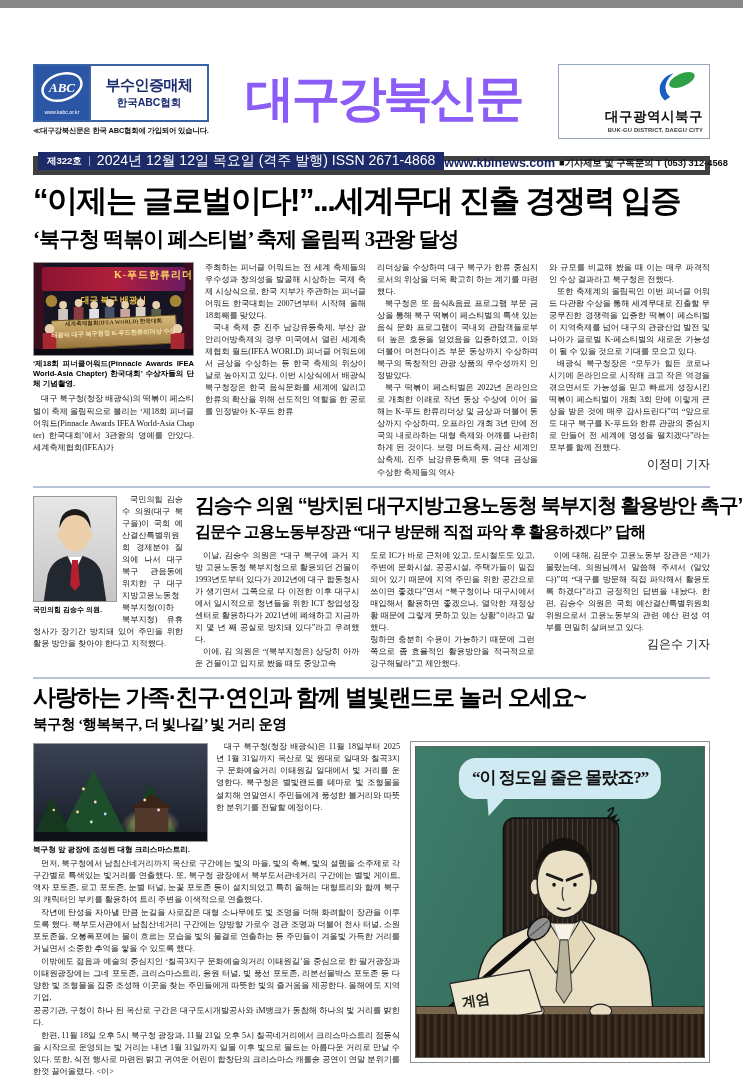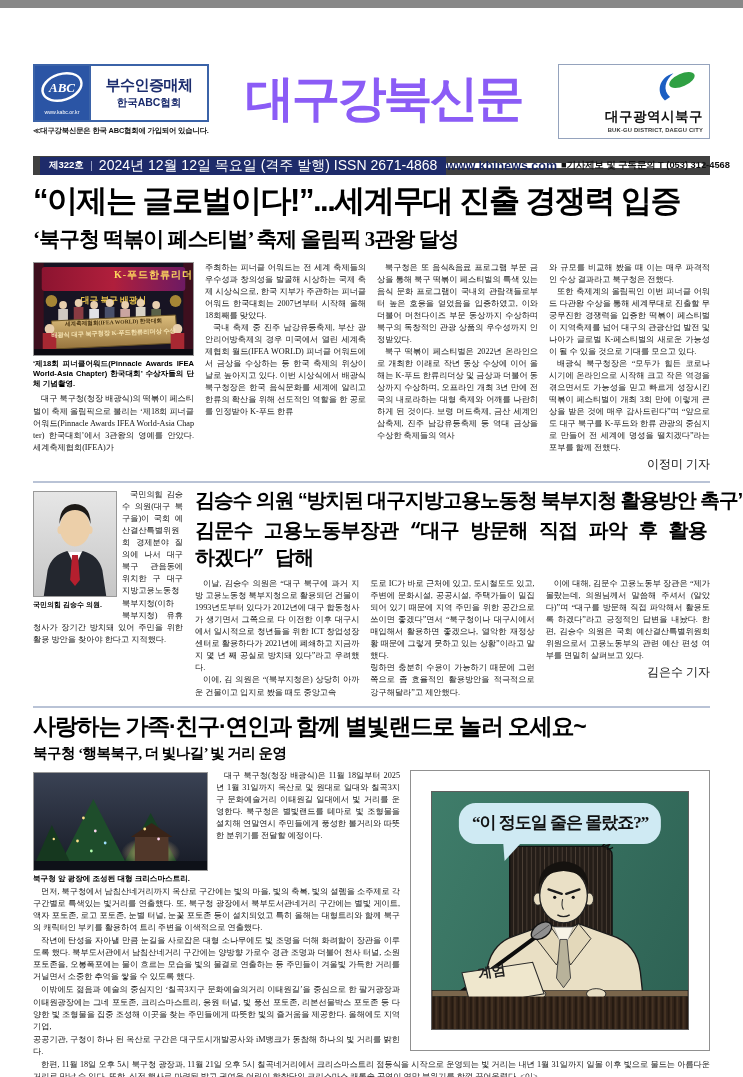--- a/index.html
+++ b/index.html
@@ -16,21 +16,21 @@
   .abc-right{ flex:1; display:flex; flex-direction:column; align-items:center; justify-content:center; border-left:2px solid #3b63a8; }
   .abc-line1{ font-size:15px; font-weight:900; color:#1b2c6e; letter-spacing:-0.5px; }
   .abc-line2{ font-size:10.5px; font-weight:700; color:#1b2c6e; margin-top:1px; }
   .abc-note{ font-size:7.4px; font-weight:700; margin-top:4px; color:#111; letter-spacing:-0.2px; }
   .np-title{ font-size:49px; font-weight:900; color:#8b5cf6; letter-spacing:-3px; line-height:1; margin-top:10px; white-space:nowrap; }
   .bukgu-box{ width:152px; border:1.5px solid #95a3bd; padding:4px 6px 5px; text-align:right; }
   .bukgu-name{ font-size:13.5px; font-weight:900; color:#101010; letter-spacing:0.5px; margin-top:1px; }
   .bukgu-eng{ font-size:5.8px; font-weight:700; color:#333; margin-top:1px; letter-spacing:0.2px; }
 
   
-  .infobar{ display:flex; align-items:center; border:7px solid #404040; height:19px; margin-top:4px; }
+  .infobar{ display:flex; align-items:flex-end; border:5px solid #404040; height:19px; margin-top:4px; }
   .ib-left{ background:#1e2b6a; color:#fff; display:flex; align-items:center; padding:0 9px; gap:7px; white-space:nowrap; }
   .ib-issue{ font-size:9.5px; font-weight:700; }
   .ib-sep{ width:1px; height:10px; background:#9aa4c8; }
   .ib-date{ font-size:14px; }
   .ib-mid{ flex:1; display:flex; align-items:center; justify-content:center; font-size:12.5px; font-weight:900; color:#16235f; }
   .ib-right{ display:flex; align-items:center; padding:0 4px; font-size:9.3px; font-weight:700; color:#101010; white-space:nowrap; }
 
   
   .bodytext, .bodytext p{ font-size:8.2px; line-height:1.47; text-align:justify; word-break:break-all;
     font-family:"Liberation Serif",serif; color:#111; }
@@ -50,31 +50,31 @@
   .ph1-board1{ position:absolute; top:57px; left:0; right:0; text-align:center; font-size:5.6px; font-weight:700; color:#4a3513; line-height:1; transform:rotate(-2deg); }
   .ph1-board2{ position:absolute; top:67px; left:0; right:0; text-align:center; font-size:6.2px; font-weight:900; color:#f3e1b0; line-height:1; transform:rotate(-2deg); }
 
   
   .a2{ display:flex; gap:12px; }
   .a2-left{ width:150px; flex:none; }
   .a2-photo{ float:left; width:84px; margin:2px 5px 2px 0; }
   .a2-photo .caption{ font-size:7px; }
   .a2-right{ flex:1; min-width:0; }
   .a2-head{ font-size:20px; font-weight:900; letter-spacing:-1.2px; line-height:1.15; white-space:nowrap; }
-  .a2-sub{ font-size:20px; font-weight:700; font-family:Liberation Mono, monospace; letter-spacing:-0.8px; margin:5px 0 7px; }
+  .a2-sub{ font-size:16px; font-weight:700; font-family:Liberation Serif, serif; letter-spacing:-0.8px; margin:5px 0 7px; }
   .cols3{ column-count:3; column-gap:11px; }
 
   
   .a3-head{ font-size:23px; font-weight:900; letter-spacing:-1.2px; line-height:1.1; }
   .a3-sub{ font-size:14.5px; font-weight:700; font-family:"Liberation Serif",serif; letter-spacing:-0.5px; margin:5px 0 7px; }
   .a3-body{ position:relative; }
   .a3-photo{ float:left; width:175px; margin:2px 8px 2px 0; }
   .a3-body p{ margin-bottom:1px; }
   .clear-l{ clear:left; }
-  .cartoon{ float:right; width:300px; height:281px; margin:0 0 5px 10px; border:1px solid #909090; background:#fff; padding:20px; }
+  .cartoon{ float:right; width:300px; height:322px; margin:0 0 5px 10px; border:1px solid #909090; background:#fff; padding:4px; }
   .cartoon-panel{ position:relative; width:100%; height:100%; background:linear-gradient(115deg,#3f7d6a,#2d6153); border:1px solid #5f5f5f; overflow:hidden; }
   .bubble{ position:absolute; top:11px; left:50%; transform:translateX(-50%); background:#cfeaf3; border-radius:17px;
            padding:8px 13px; font-size:17px; font-weight:900; white-space:nowrap; letter-spacing:-1px; z-index:3; }
   .bubble-tail{ position:absolute; top:46px; left:68px; width:0; height:0; z-index:2;
            border-left:7px solid transparent; border-right:14px solid transparent; border-top:24px solid #cfeaf3; transform:rotate(12deg); }
   .man-svg{ position:absolute; inset:0; width:100%; height:100%; }
   .paper-label{ position:absolute; left:46px; bottom:46px; font-size:14px; font-weight:700; color:#222; transform:rotate(-9deg); z-index:3; font-family:"Liberation Serif",serif; }
 </style>
 </head>
 <body>
@@ -175,20 +175,21 @@
             <div class="ph1-board2">배광식 대구 북구청장 K-푸드한류리더상 수상</div>
           </div>
           <div class="caption">‘제18회 피너클어워드(Pinnacle Awards IFEA World-Asia Chapter) 한국대회’ 수상자들의 단체 기념촬영.</div>
           <p class="ind" style="margin-top:4px">대구 북구청(청장 배광식)의 떡볶이 페스티벌이 축제 올림픽으로 불리는 ‘제18회 피너클어워드(Pinnacle Awards IFEA World-Asia Chapter) 한국대회’에서 3관왕의 영예를 안았다. 세계축제협회(IFEA)가</p>
         </div>
         <div>
           <p>주최하는 피너클 어워드는 전 세계 축제들의 우수성과 창의성을 발굴해 시상하는 국제 축제 시상식으로, 한국 지부가 주관하는 피너클 어워드 한국대회는 2007년부터 시작해 올해 18회째를 맞았다.</p>
           <p class="ind">국내 축제 중 진주 남강유등축제, 부산 광안리어방축제의 경우 미국에서 열린 세계축제협회 월드(IFEA WORLD) 피너클 어워드에서 금상을 수상하는 등 한국 축제의 위상이 날로 높아지고 있다. 이번 시상식에서 배광식 북구청장은 한국 음식문화를 세계에 알리고 한류의 확산을 위해 선도적인 역할을 한 공로를 인정받아 K-푸드 한류</p>
         </div>
         <div>
+          <p>리더상을 수상하며 대구 북구가 한류 중심지로서의 위상을 더욱 확고히 하는 계기를 마련했다.</p>
           <p class="ind">북구청은 또 음식&amp;음료 프로그램 부문 금상을 통해 북구 떡볶이 페스티벌의 특색 있는 음식 문화 프로그램이 국내외 관람객들로부터 높은 호응을 얻었음을 입증하였고, 이와 더불어 머천다이즈 부문 동상까지 수상하며 북구의 독창적인 관광 상품의 우수성까지 인정받았다.</p>
           <p class="ind">북구 떡볶이 페스티벌은 2022년 온라인으로 개최한 이래로 작년 동상 수상에 이어 올해는 K-푸드 한류리더상 및 금상과 더불어 동상까지 수상하며, 오프라인 개최 3년 만에 전국의 내로라하는 대형 축제와 어깨를 나란히 하게 된 것이다. 보령 머드축제, 금산 세계인삼축제, 진주 남강유등축제 등 역대 금상을 수상한 축제들의 역사</p>
         </div>
         <div>
           <p>와 규모를 비교해 봤을 때 이는 매우 파격적인 수상 결과라고 북구청은 전했다.</p>
           <p class="ind">또한 축제계의 올림픽인 이번 피너클 어워드 다관왕 수상을 통해 세계무대로 진출할 무궁무진한 경쟁력을 입증한 떡볶이 페스티벌이 지역축제를 넘어 대구의 관광산업 발전 및 나아가 글로벌 K-페스티벌의 새로운 가능성이 될 수 있을 것으로 기대를 모으고 있다.</p>
           <p class="ind">배광식 북구청장은 “모두가 힘든 코로나 시기에 온라인으로 시작해 크고 작은 역경을 겪으면서도 가능성을 믿고 빠르게 성장시킨 떡볶이 페스티벌이 개최 3회 만에 이렇게 큰 상을 받은 것에 매우 감사드린다”며 “앞으로도 대구 북구를 K-푸드와 한류 관광의 중심지로 만들어 전 세계에 명성을 떨치겠다”라는 포부를 함께 전했다.</p>
           <div class="byline">이정미 기자</div>
         </div>
       </div>

